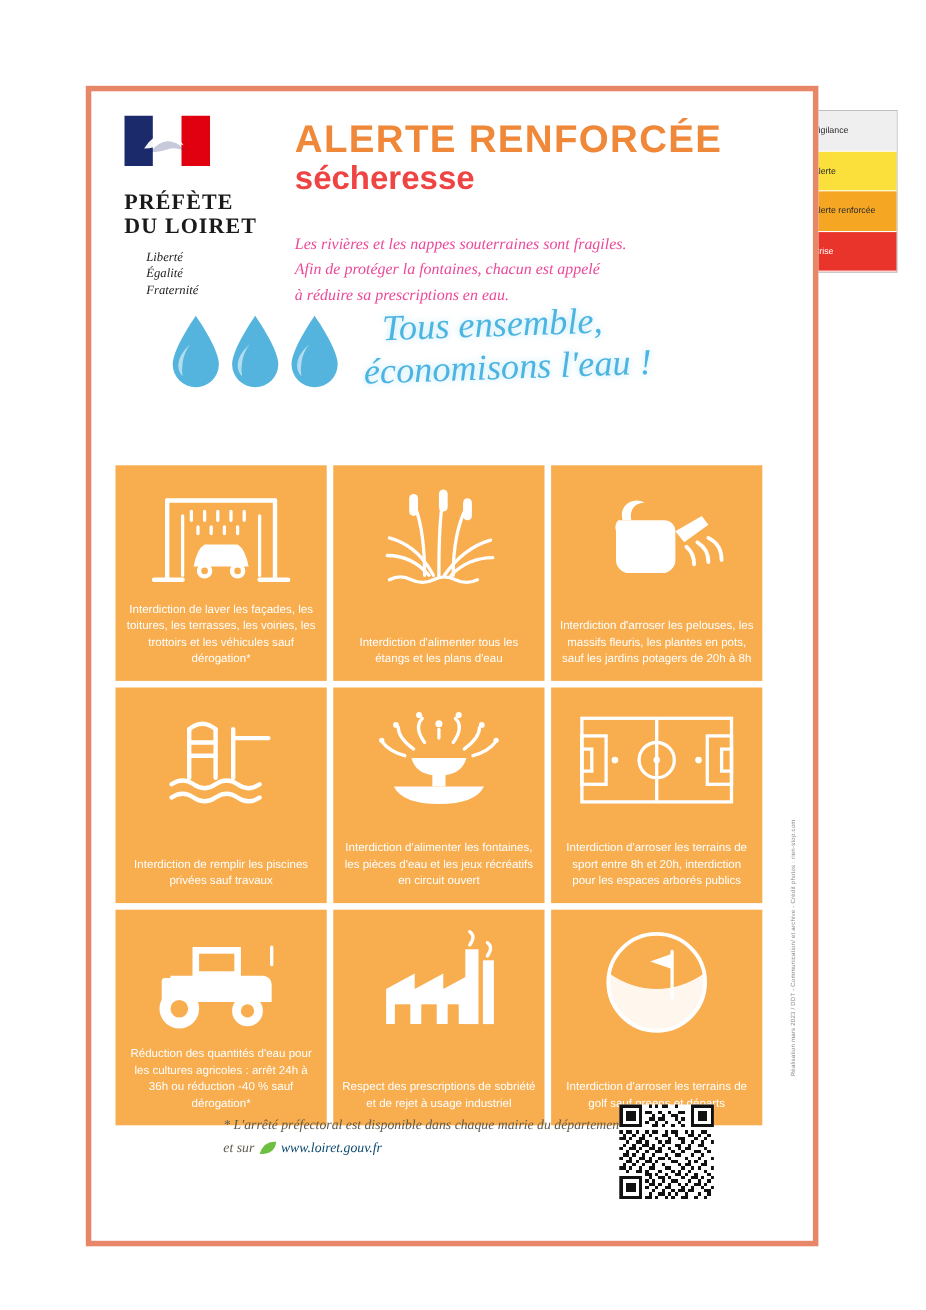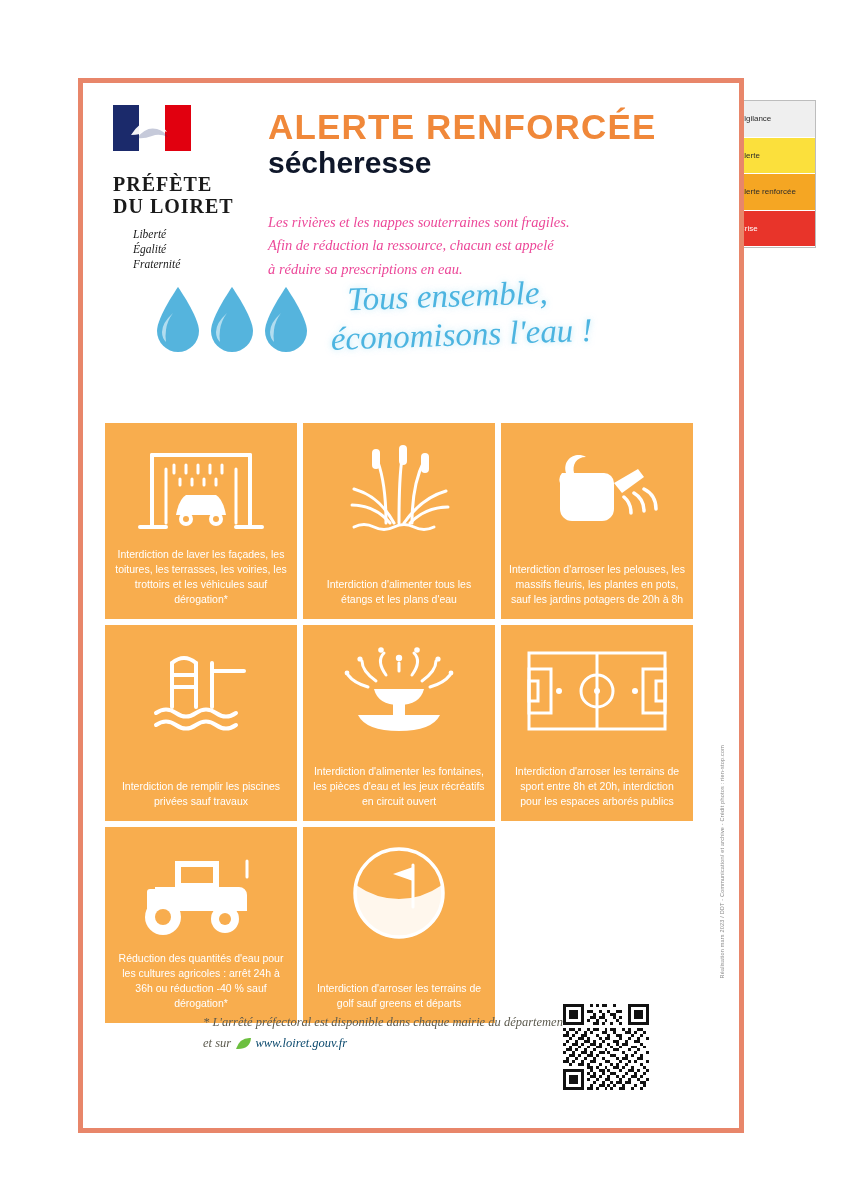--- a/index.html
+++ b/index.html
@@ -50,21 +50,21 @@
     font-weight:bold;
     font-size:35px;
     letter-spacing:1.2px;
     color:#f0883a;
     line-height:1;
     white-space:nowrap;
   }
   .title-sub{
     font-weight:bold;
     font-size:30px;
-    color:#0f172a;
+    color:#ef4444;
     line-height:1.05;
     margin-top:3px;
   }
 
   
   .scale{
     position:absolute;left:731px;top:100px;width:85px;height:148px;
     border:1px solid #bdbdbd;
     box-sizing:border-box;
     background:#fff;
@@ -200,21 +200,21 @@
         </div>
       </div>
 
       <div class="title-block">
         <div class="title-main">ALERTE RENFORCÉE</div>
         <div class="title-sub">sécheresse</div>
       </div>
 
       <div class="intro">
         <div>Les rivières et les nappes souterraines sont fragiles.</div>
-        <div>Afin de réduction la ressource, chacun est appelé</div>
+        <div>Afin de protéger la fontaines, chacun est appelé</div>
         <div>à réduire sa prescriptions en eau.</div>
       </div>
     </div>
 
     <div class="slogan-band">
       <svg class="drops" width="175" height="78" viewBox="0 0 175 78">
         <g fill="#55b4dd">
           <path d="M25 4 C25 4 4 34 4 48 a21 21 0 0 0 42 0 C46 34 25 4 25 4 z"></path>
           <path d="M79 4 C79 4 58 34 58 48 a21 21 0 0 0 42 0 C100 34 79 4 79 4 z"></path>
           <path d="M133 4 C133 4 112 34 112 48 a21 21 0 0 0 42 0 C154 34 133 4 133 4 z"></path>
@@ -385,20 +385,41 @@
               <rect x="60" y="24" width="32" height="16"></rect>
             </g>
             <g stroke="#ffffff" stroke-width="3" fill="none" stroke-linecap="round">
               <path d="M126 34 v-16"></path>
             </g>
           </svg>
         </div>
         <div class="cap">Réduction des quantités d'eau pour les cultures agricoles : arrêt 24h à 36h ou réduction -40 % sauf dérogation*</div>
       </div>
 
+      <div class="cell">
+        <div class="art">
+          <svg width="160" height="100" viewBox="0 0 160 100">
+            <g fill="#ffffff">
+              <path d="M32 56 l26 -14 v14 l26 -14 v14 l26 -14 v46 h-78 z"></path>
+              <rect x="104" y="20" width="12" height="68"></rect>
+              <rect x="120" y="30" width="10" height="58"></rect>
+            </g>
+            <g fill="#f8ad4e">
+              <rect x="40" y="70" width="14" height="18"></rect>
+              <rect x="64" y="70" width="14" height="18"></rect>
+              <rect x="88" y="70" width="10" height="18"></rect>
+            </g>
+            <g stroke="#ffffff" stroke-width="3" fill="none" stroke-linecap="round">
+              <path d="M108 16 q6 -8 0 -12"></path>
+              <path d="M124 26 q6 -8 0 -12"></path>
+            </g>
+          </svg>
+        </div>
+        <div class="cap">Respect des prescriptions de sobriété et de rejet à usage industriel</div>
+      </div>
 
       <div class="cell">
         <div class="art">
           <svg width="120" height="104" viewBox="0 0 120 104">
             <circle cx="60" cy="52" r="44" fill="none" stroke="#ffffff" stroke-width="3.5"></circle>
             <path d="M60 96 a44 44 0 0 1 -43 -52 q20 14 43 14 q23 0 43 -14 a44 44 0 0 1 -43 52 z" fill="#ffffff" opacity=".9"></path>
             <g stroke="#ffffff" stroke-width="3" fill="none" stroke-linecap="round">
               <path d="M74 66 V24"></path>
             </g>
             <path d="M74 26 l-20 7 l20 7 z" fill="#ffffff"></path>

